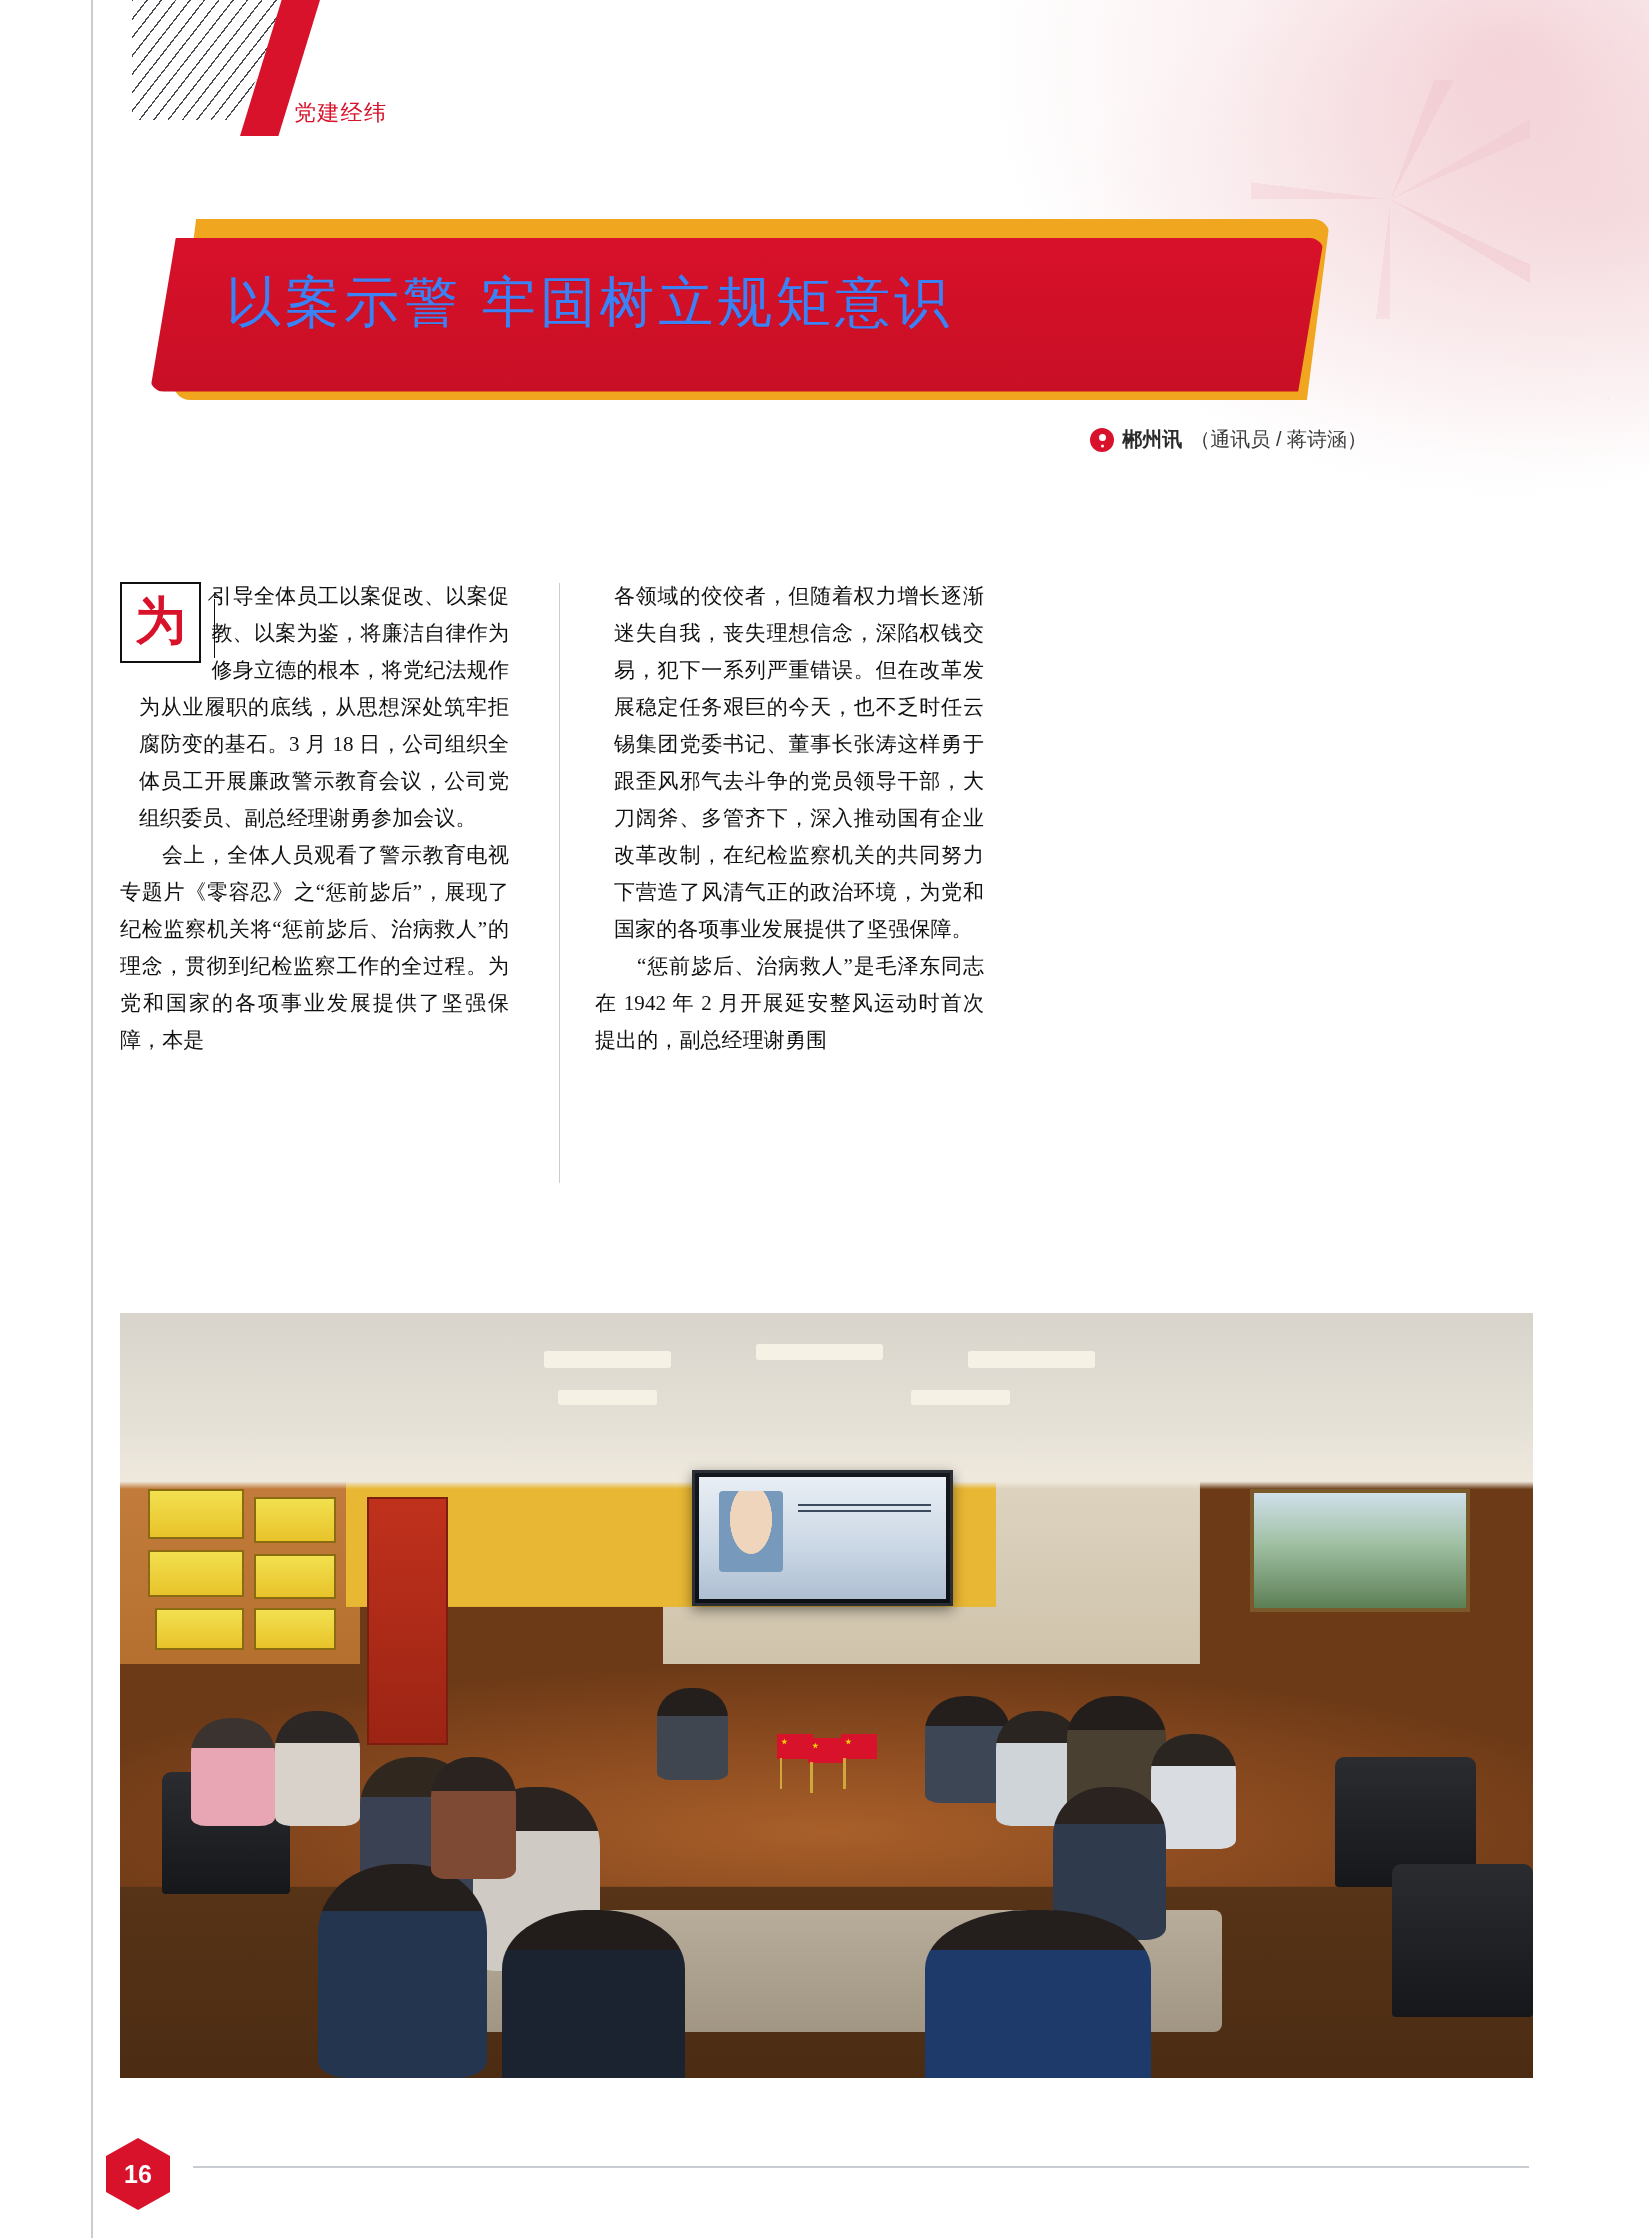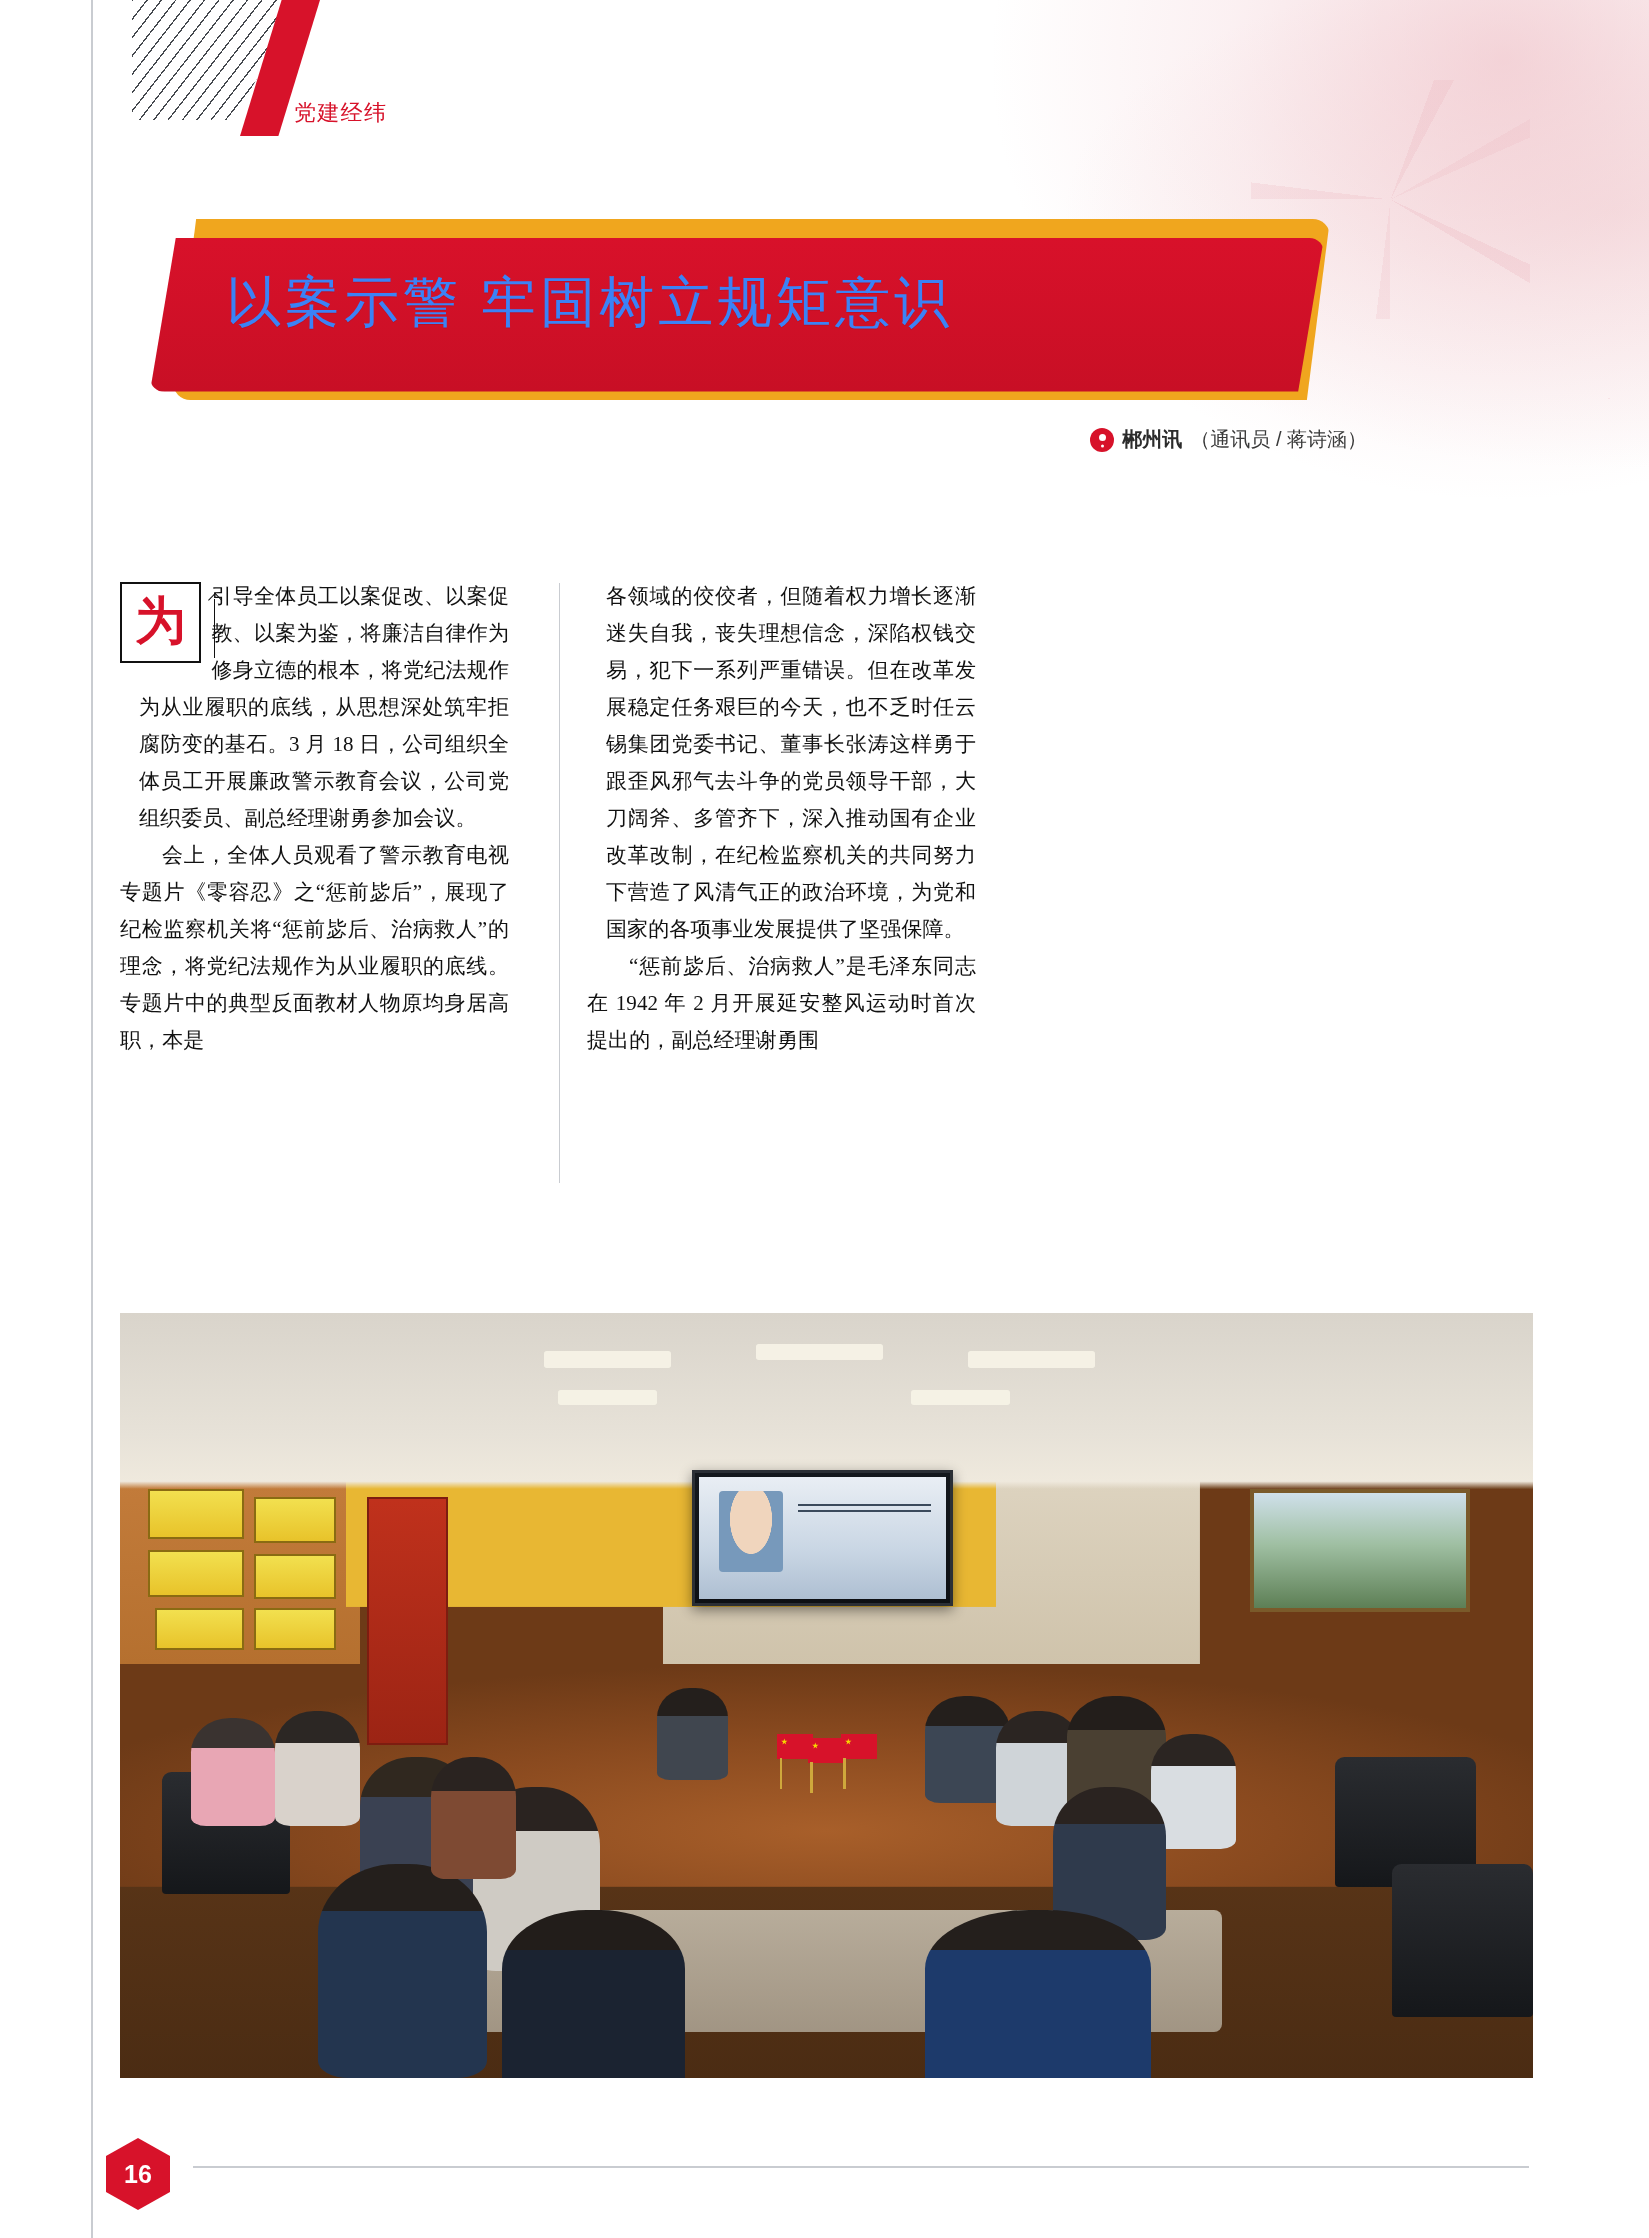--- a/index.html
+++ b/index.html
@@ -190,21 +190,21 @@
   }
   .col {
     width: 389px;
     position: relative;
     font-size: 21px;
     line-height: 37px;
     color: #111;
     text-align: justify;
     letter-spacing: 0.1px;
   }
-  .col + .col { margin-left: 50px; padding-left: 28px; }
+  .col + .col { margin-left: 50px; padding-left: 36px; }
   .col.sep::before {
     content: "";
     position: absolute;
     left: 0;
     top: 5.3px;
     width: 1.3px;
     height: 600px;
     background: #c9ccd1;
   }
   .col p { margin: 0; text-indent: 2em; }
@@ -459,21 +459,21 @@
 </div>
 
 <div class="cols">
 
   <div class="col">
     <div class="dropcap">
       <span>为</span>
       <div class="arrow"></div>
     </div>
     <p class="noindent">引导全体员工以案促改、以案促教、以案为鉴，将廉洁自律作为修身立德的根本，将党纪法规作为从业履职的底线，从思想深处筑牢拒腐防变的基石。3 月 18 日，公司组织全体员工开展廉政警示教育会议，公司党组织委员、副总经理谢勇参加会议。</p>
-    <p>会上，全体人员观看了警示教育电视专题片《零容忍》之“惩前毖后”，展现了纪检监察机关将“惩前毖后、治病救人”的理念，将党纪法规作为从业履职的底线。专题片中的典型反面教材人物原均身居高职，本是</p>
+    <p>会上，全体人员观看了警示教育电视专题片《零容忍》之“惩前毖后”，展现了纪检监察机关将“惩前毖后、治病救人”的理念，贯彻到纪检监察工作的全过程。为党和国家的各项事业发展提供了坚强保障，本是</p>
   </div>
 
   <div class="col sep">
     <p class="noindent">各领域的佼佼者，但随着权力增长逐渐迷失自我，丧失理想信念，深陷权钱交易，犯下一系列严重错误。但在改革发展稳定任务艰巨的今天，也不乏时任云锡集团党委书记、董事长张涛这样勇于跟歪风邪气去斗争的党员领导干部，大刀阔斧、多管齐下，深入推动国有企业改革改制，在纪检监察机关的共同努力下营造了风清气正的政治环境，为党和国家的各项事业发展提供了坚强保障。</p>
     <p>“惩前毖后、治病救人”是毛泽东同志在 1942 年 2 月开展延安整风运动时首次提出的，副总经理谢勇围</p>
   </div>
 
 
 </div>
 

